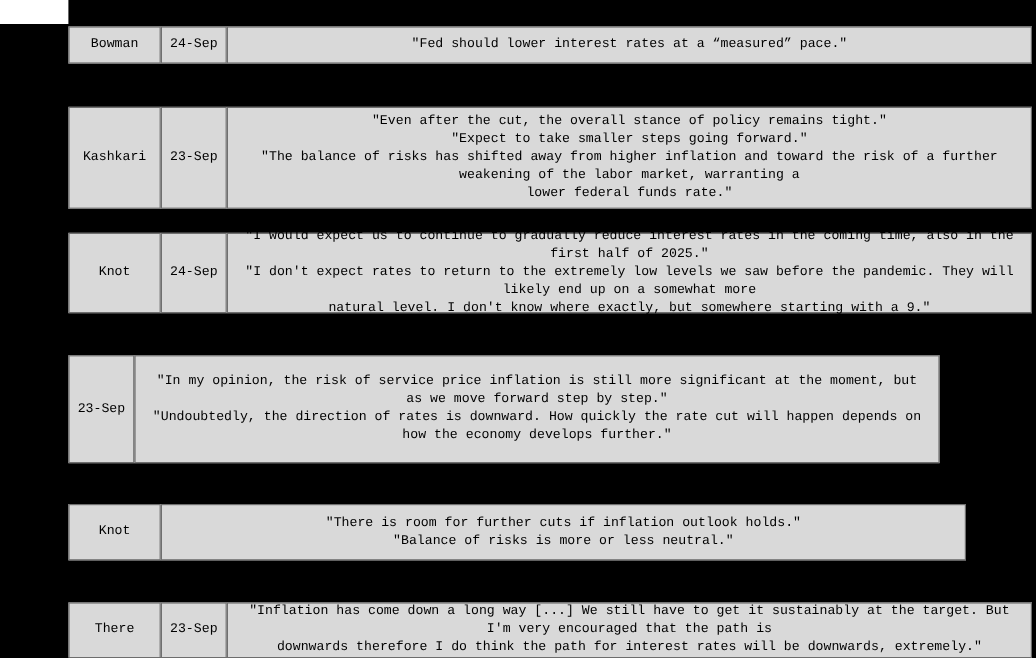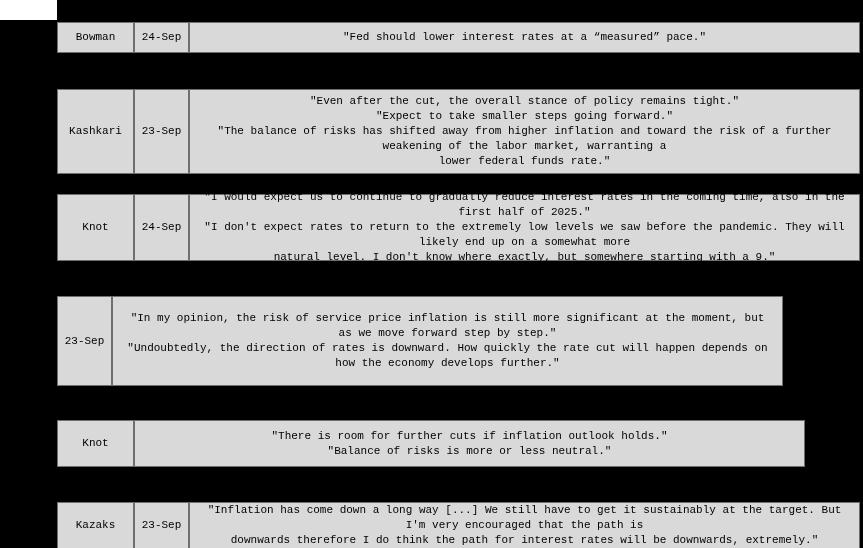--- a/index.html
+++ b/index.html
@@ -124,21 +124,21 @@
       <div class="row" style="top: 420px; height: 47px;">
         <div class="cell cell-speaker">Knot</div>
         <div class="cell cell-quote">
           <div class="quote-lines">
             <span class="quote-line">"There is room for further cuts if inflation outlook holds."</span>
             <span class="quote-line">"Balance of risks is more or less neutral."</span>
           </div>
         </div>
       </div>
       <div class="row" style="top: 502px; height: 47px;">
-        <div class="cell cell-speaker">Kazaks</div>
+        <div class="cell cell-speaker">There</div>
         <div class="cell cell-date">23-Sep</div>
         <div class="cell cell-quote">
           <div class="quote-lines">
             <span class="quote-line">"Inflation has come down a long way [...] We still have to get it sustainably at the target. But I'm very encouraged that the path is</span>
             <span class="quote-line">downwards therefore I do think the path for interest rates will be downwards, extremely."</span>
           </div>
         </div>
       </div>
     </div>
 </div>

